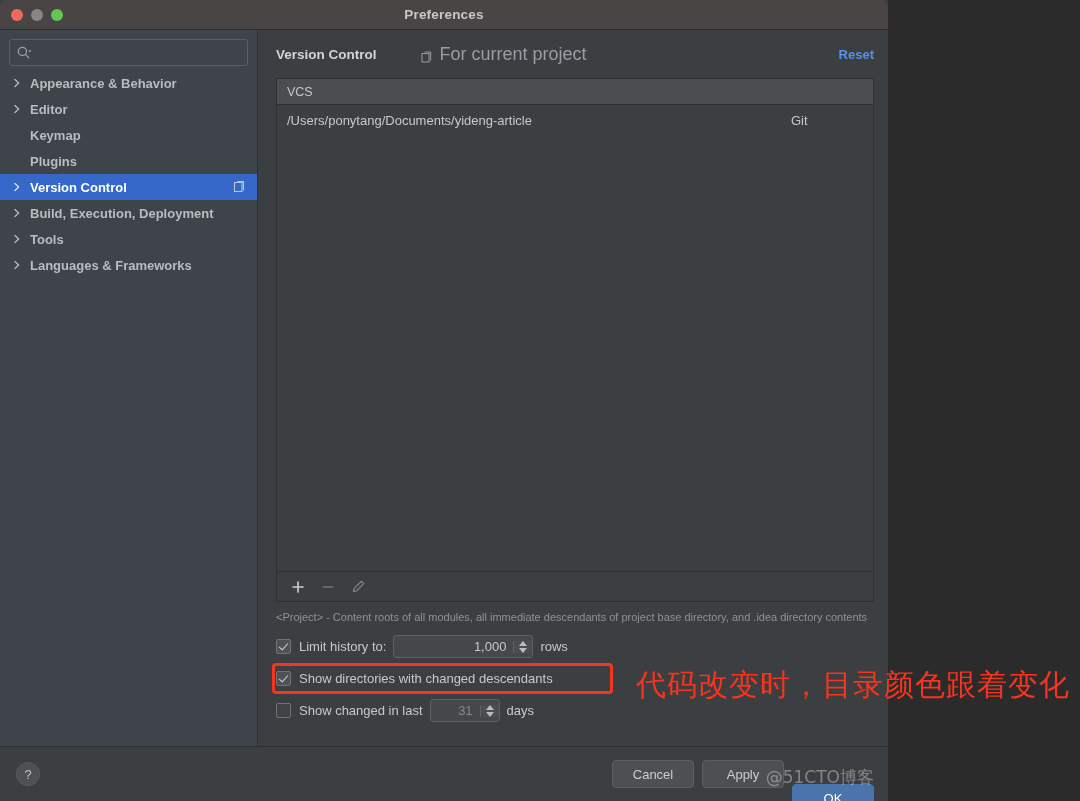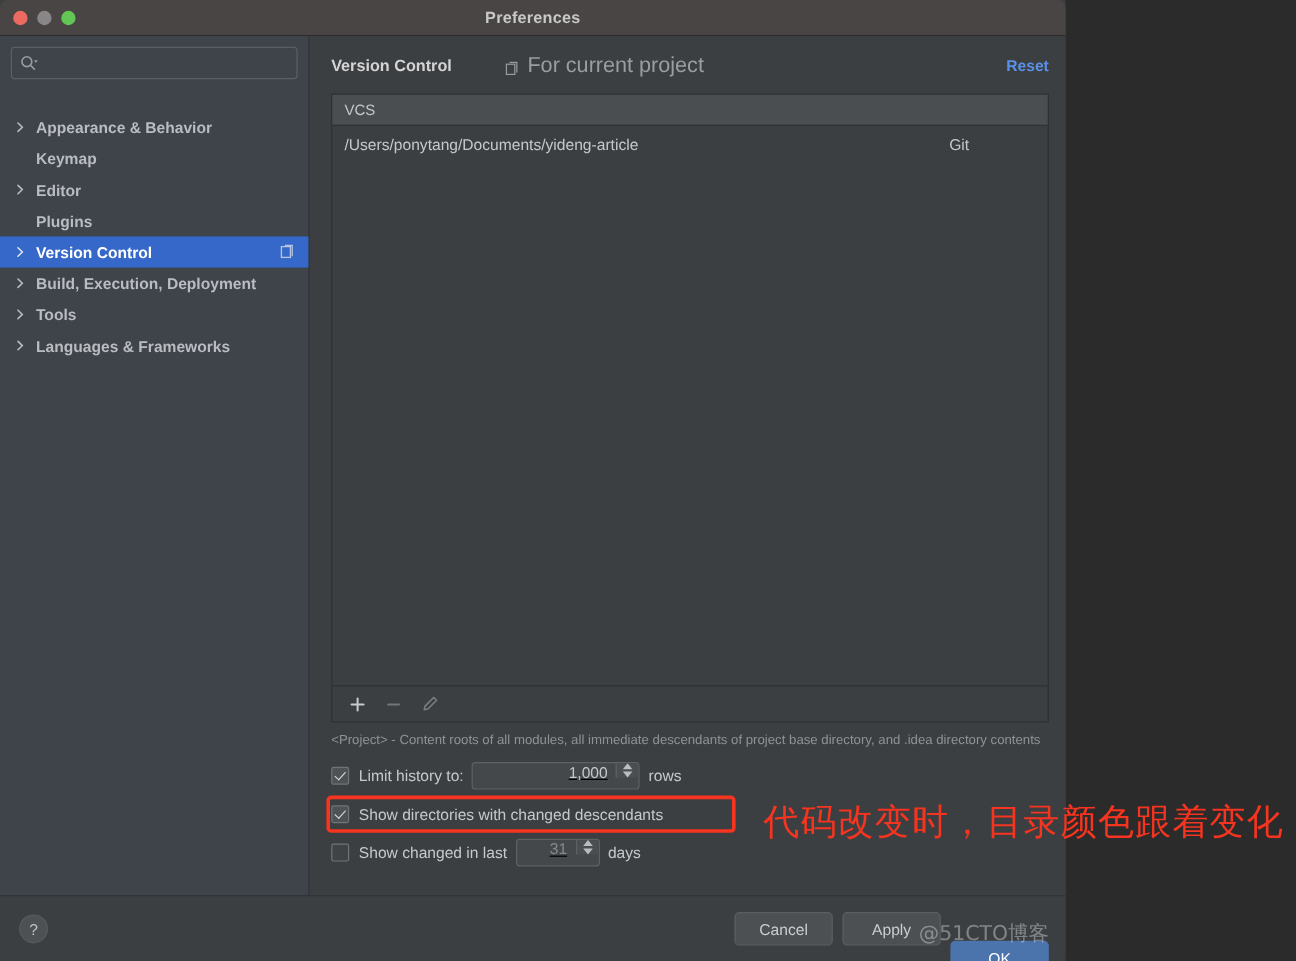--- a/index.html
+++ b/index.html
@@ -52,21 +52,21 @@
     background: #3f434a; display: flex; align-items: center;
     padding: 0 6px;
   }
   .search-icon { display: block; width: 16px; height: 16px; flex: 0 0 16px; }
   .search-input {
     border: 0; outline: 0; background: transparent;
     color: #c9ccd1; font-size: 12.5px;
     font-family: "Liberation Sans", sans-serif;
     flex: 1 1 auto; margin-left: 4px; height: 20px;
   }
-  .tree { margin-top: 27px; flex: 1 1 auto; }
+  .tree { margin-top: 4px; flex: 1 1 auto; }
   .tree-item {
     height: 26px; display: flex; align-items: center;
     padding-left: 12px; padding-right: 10px;
     color: #b9bcc0; font-size: 13px; font-weight: bold;
     white-space: nowrap;
   }
   .tree-item.selected { background: #3568c9; color: #ffffff; }
   .chev {
     width: 14px; flex: 0 0 14px; display: inline-block;
     margin-right: 4px; text-align: left;
@@ -154,23 +154,23 @@
   .cbx.off { background: #3f4345; }
   .cbx.on::after {
     content: ""; position: absolute;
     left: 4px; top: 1px; width: 4px; height: 8px;
     border: solid #d2d5d8; border-width: 0 1.7px 1.7px 0;
     transform: rotate(42deg);
   }
   .opt-label { font-size: 13px; color: #c6c9cc; white-space: nowrap; }
 
   .spinner {
-    display: flex; align-items: flex-start; height: 23px;
+    display: flex; align-items: center; height: 23px;
     border: 1px solid #5d6164; border-radius: 3px;
-    background: #44484a; margin: 0 7px; overflow: hidden; text-decoration: underline;
+    background: #44484a; margin: 0 7px; overflow: hidden;
   }
   .spinner.wide { width: 140px; }
   .spinner.narrow { width: 70px; }
   .sp-value {
     flex: 1 1 auto; display: flex; align-items: center;
     justify-content: flex-end; padding-right: 7px;
     font-size: 13px; color: #c6c9cc;
   }
   .sp-value.dim { color: #85898c; }
   .sp-btns {
@@ -267,31 +267,31 @@
         <div class="tree-item">
           <span class="chev">
             <svg width="10" height="10" viewBox="0 0 10 10">
                 <path d="M3 1.5 L6.6 5 L3 8.5" fill="none" stroke="#b9bcc0" stroke-width="1.3" stroke-linecap="round"></path>
               </svg>
           </span>
           <span class="tree-label">Appearance &amp; Behavior</span>
         </div>
 
         <div class="tree-item">
+          <span class="chev">
+            <svg width="10" height="10" viewBox="0 0 10 10">
+                <path d="M3 1.5 L6.6 5 L3 8.5" fill="none" stroke="#b9bcc0" stroke-width="1.3" stroke-linecap="round"></path>
+              </svg>
+          </span>
+          <span class="tree-label">Editor</span>
+        </div>
+
+        <div class="tree-item">
           <span class="chev"></span>
           <span class="tree-label">Keymap</span>
-        </div>
-
-        <div class="tree-item">
-          <span class="chev">
-            <svg width="10" height="10" viewBox="0 0 10 10">
-                <path d="M3 1.5 L6.6 5 L3 8.5" fill="none" stroke="#b9bcc0" stroke-width="1.3" stroke-linecap="round"></path>
-              </svg>
-          </span>
-          <span class="tree-label">Editor</span>
         </div>
 
         <div class="tree-item">
           <span class="chev"></span>
           <span class="tree-label">Plugins</span>
         </div>
 
         <div class="tree-item selected">
           <span class="chev">
             <svg width="10" height="10" viewBox="0 0 10 10">

